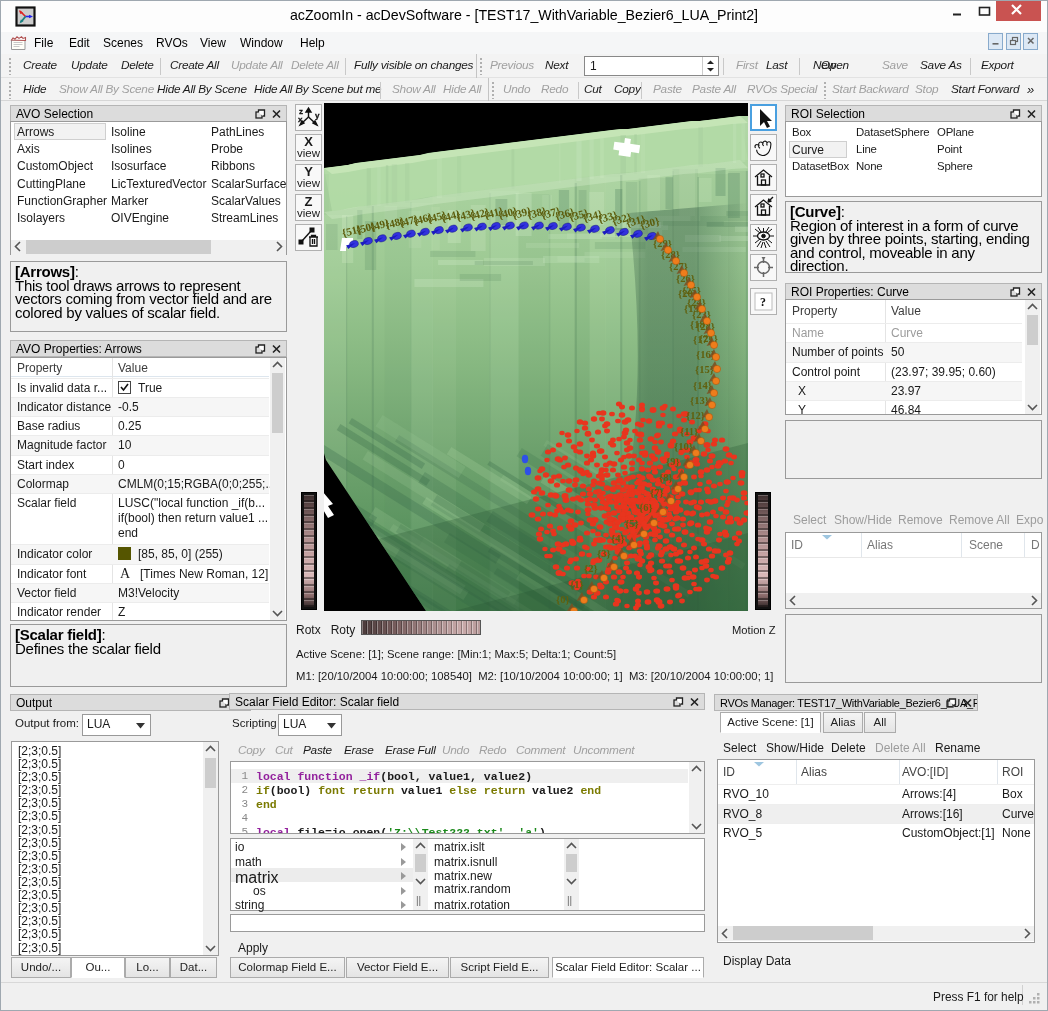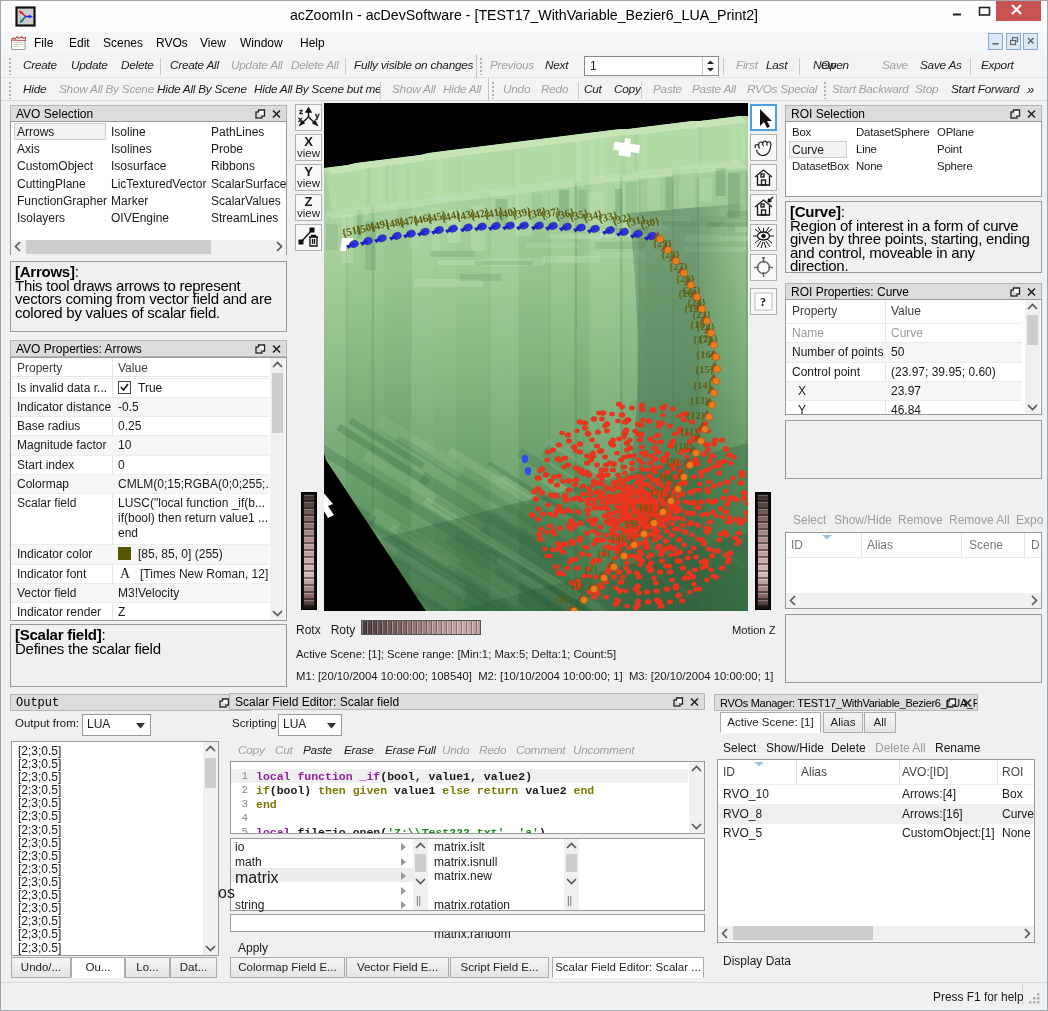--- a/index.html
+++ b/index.html
@@ -1576,21 +1576,21 @@
     </svg>
 <div class="abs" style="left:785px;top:556px;width:255px;height:1px;background:#e8e8e8"></div>
 <div class="sbh" style="left:785px;top:592px;width:255px"></div>
 <svg class="abs" style="left:785px;top:592px" width="15" height="15">
       <path d="M9,3 L4.5,7.5 L9,12" fill="none" stroke="#555" stroke-width="1.6"></path>
     </svg>
     <svg class="abs" style="left:1025px;top:592px" width="15" height="15">
       <path d="M6,3 L10.5,7.5 L6,12" fill="none" stroke="#555" stroke-width="1.6"></path>
     </svg>
 <div class="gbox" style="left:784px;top:613px;width:257px;height:69px"></div>
-<div class="ptitle" style="left:9px;top:693px;width:241px;font-family:Liberation Mono, monospace;">Output
+<div class="ptitle" style="left:9px;top:693px;width:241px;">Output
 <svg class="pbtns" width="28" height="13" viewBox="0 0 28 13">
 <rect x="2" y="4" width="6" height="6" fill="none" stroke="#222" stroke-width="1.3"></rect>
 <path d="M4.5,4 v-2 h6 v6 h-2" fill="#fff" stroke="#222" stroke-width="1.3"></path>
 <path d="M19,2.5 l7,7 M26,2.5 l-7,7" stroke="#222" stroke-width="1.6"></path>
 </svg></div>
 <div class="abs" style="left:14px;top:716px;font-size:11.5px">Output from:</div>
 <div class="combo" style="left:81px;top:713px;width:69px;height:22px">LUA
 <svg class="abs" style="right:4px;top:8px" width="10" height="6">
         <path d="M0,0 h9 l-4.5,5.5 z" fill="#333"></path>
       </svg></div>
@@ -1642,21 +1642,21 @@
 <div class="tbi dis" style="left:441px;top:742px">Undo</div>
 <div class="tbi dis" style="left:478px;top:742px">Redo</div>
 <div class="tbi dis" style="left:515px;top:742px">Comment</div>
 <div class="tbi dis" style="left:572px;top:742px">Uncomment</div>
 <div class="wbox" style="left:229px;top:760px;width:475px;height:73px;overflow:hidden"></div>
 <div class="abs" style="left:230px;top:761px;width:457px;height:71px;overflow:hidden" id="codeclip">
 <div class="abs" style="left:0px;top:7px;width:457px;height:14px;background:#efefef"></div>
 <div class="abs" style="left:7px;top:8px;width:10px;text-align:right;font-family:'Liberation Mono';font-size:11px;color:#888">1</div>
 <div class="abs" style="left:25px;top:8px;font-family:'Liberation Mono';font-size:11.5px;font-weight:bold;white-space:pre"><span style="color:#93219d;font-weight:bold">local function _if</span>(bool, value1, value2)</div>
 <div class="abs" style="left:7px;top:22px;width:10px;text-align:right;font-family:'Liberation Mono';font-size:11px;color:#888">2</div>
-<div class="abs" style="left:25px;top:22px;font-family:'Liberation Mono';font-size:11.5px;font-weight:bold;white-space:pre"><span style="color:#7a7a00;font-weight:bold">if</span>(bool) <span style="color:#7a7a00;font-weight:bold">then given</span> value1 <span style="color:#7a7a00;font-weight:bold">else return</span> value2 <span style="color:#7a7a00;font-weight:bold">end</span></div>
+<div class="abs" style="left:25px;top:22px;font-family:'Liberation Mono';font-size:11.5px;font-weight:bold;white-space:pre"><span style="color:#7a7a00;font-weight:bold">if</span>(bool) <span style="color:#7a7a00;font-weight:bold">font return</span> value1 <span style="color:#7a7a00;font-weight:bold">else return</span> value2 <span style="color:#7a7a00;font-weight:bold">end</span></div>
 <div class="abs" style="left:7px;top:36px;width:10px;text-align:right;font-family:'Liberation Mono';font-size:11px;color:#888">3</div>
 <div class="abs" style="left:25px;top:36px;font-family:'Liberation Mono';font-size:11.5px;font-weight:bold;white-space:pre"><span style="color:#7a7a00;font-weight:bold">end</span></div>
 <div class="abs" style="left:7px;top:50px;width:10px;text-align:right;font-family:'Liberation Mono';font-size:11px;color:#888">4</div>
 <div class="abs" style="left:25px;top:50px;font-family:'Liberation Mono';font-size:11.5px;font-weight:bold;white-space:pre"></div>
 <div class="abs" style="left:7px;top:64px;width:10px;text-align:right;font-family:'Liberation Mono';font-size:11px;color:#888">5</div>
 <div class="abs" style="left:25px;top:64px;font-family:'Liberation Mono';font-size:11.5px;font-weight:bold;white-space:pre"><span style="color:#93219d;font-weight:bold">local</span> file=io.open(<span style="color:#1c8a1c">'Z:\\Test222.txt'</span>, <span style="color:#1c8a1c">'a'</span>)</div>
 </div>
 <div class="sbv" style="left:688px;top:761px;height:71px"></div>
 <svg class="abs" style="left:688px;top:761px" width="15" height="15">
       <path d="M3,9 L7.5,4.5 L12,9" fill="none" stroke="#555" stroke-width="1.6"></path>
@@ -1674,25 +1674,25 @@
 <div class="abs" style="left:234px;top:853.5px;font-size:12px">math</div>
 <svg class="abs" style="left:400px;top:856.5px" width="6" height="8">
       <path d="M0,0 L5,4 L0,8 Z" fill="#999"></path>
     </svg>
 <div class="abs" style="left:433px;top:853.5px;font-size:12px">matrix.isnull</div>
 <div class="abs" style="left:234px;top:868.0px;font-size:16px">matrix</div>
 <svg class="abs" style="left:400px;top:871.0px" width="6" height="8">
       <path d="M0,0 L5,4 L0,8 Z" fill="#999"></path>
     </svg>
 <div class="abs" style="left:433px;top:868.0px;font-size:12px">matrix.new</div>
-<div class="abs" style="left:217px;top:882.5px;font-size:16px">os</div>
+<div class="abs" style="left:252px;top:882.5px;font-size:12px">os</div>
 <svg class="abs" style="left:400px;top:885.5px" width="6" height="8">
       <path d="M0,0 L5,4 L0,8 Z" fill="#999"></path>
     </svg>
-<div class="abs" style="left:433px;top:926px;font-size:12px">matrix.random</div>
+<div class="abs" style="left:433px;top:881px;font-size:12px">matrix.random</div>
 <div class="abs" style="left:234px;top:897.0px;font-size:12px">string</div>
 <svg class="abs" style="left:400px;top:900.0px" width="6" height="8">
       <path d="M0,0 L5,4 L0,8 Z" fill="#999"></path>
     </svg>
 <div class="abs" style="left:433px;top:897.0px;font-size:12px">matrix.rotation</div>
 <div class="sbv" style="left:412px;top:838px;height:71px"></div>
 <svg class="abs" style="left:412px;top:838px" width="15" height="15">
       <path d="M3,9 L7.5,4.5 L12,9" fill="none" stroke="#555" stroke-width="1.6"></path>
     </svg>
     <svg class="abs" style="left:412px;top:872px" width="15" height="15">

